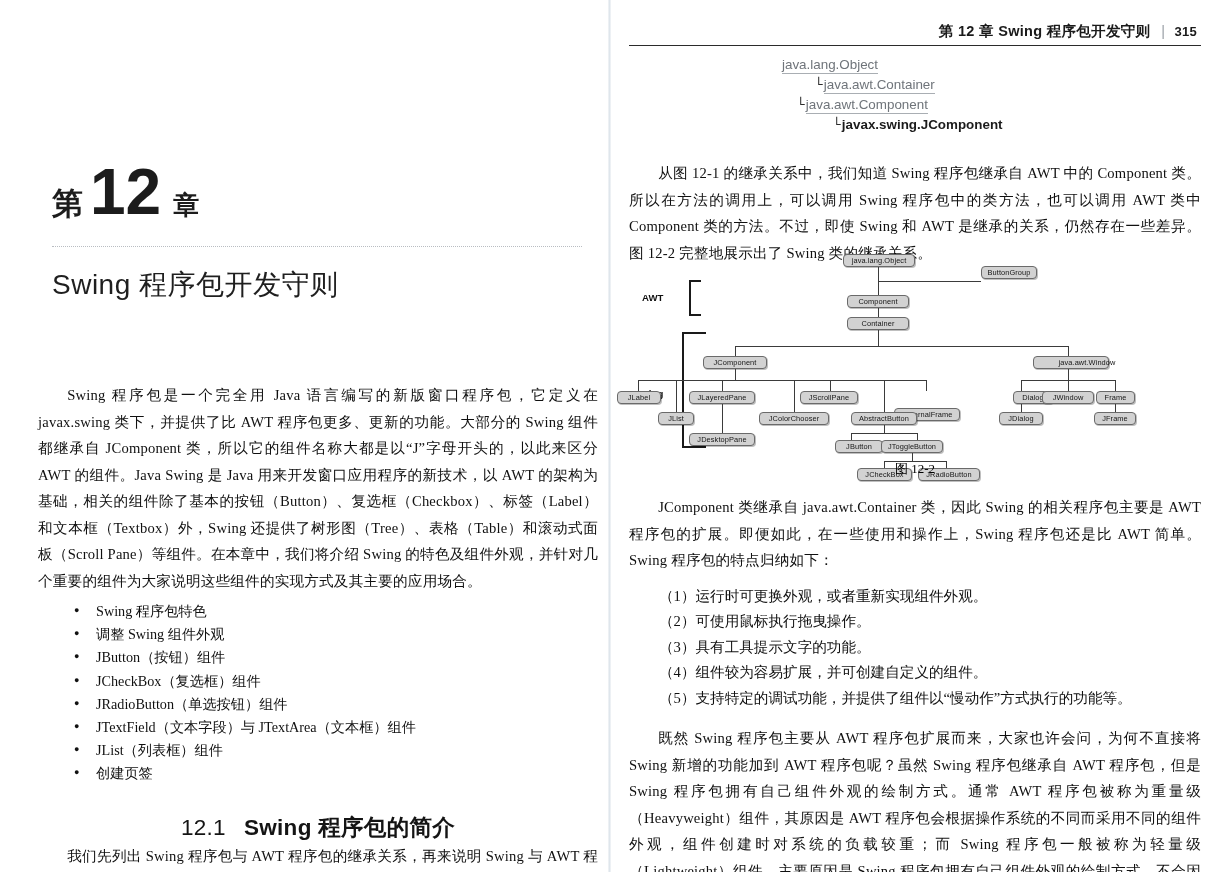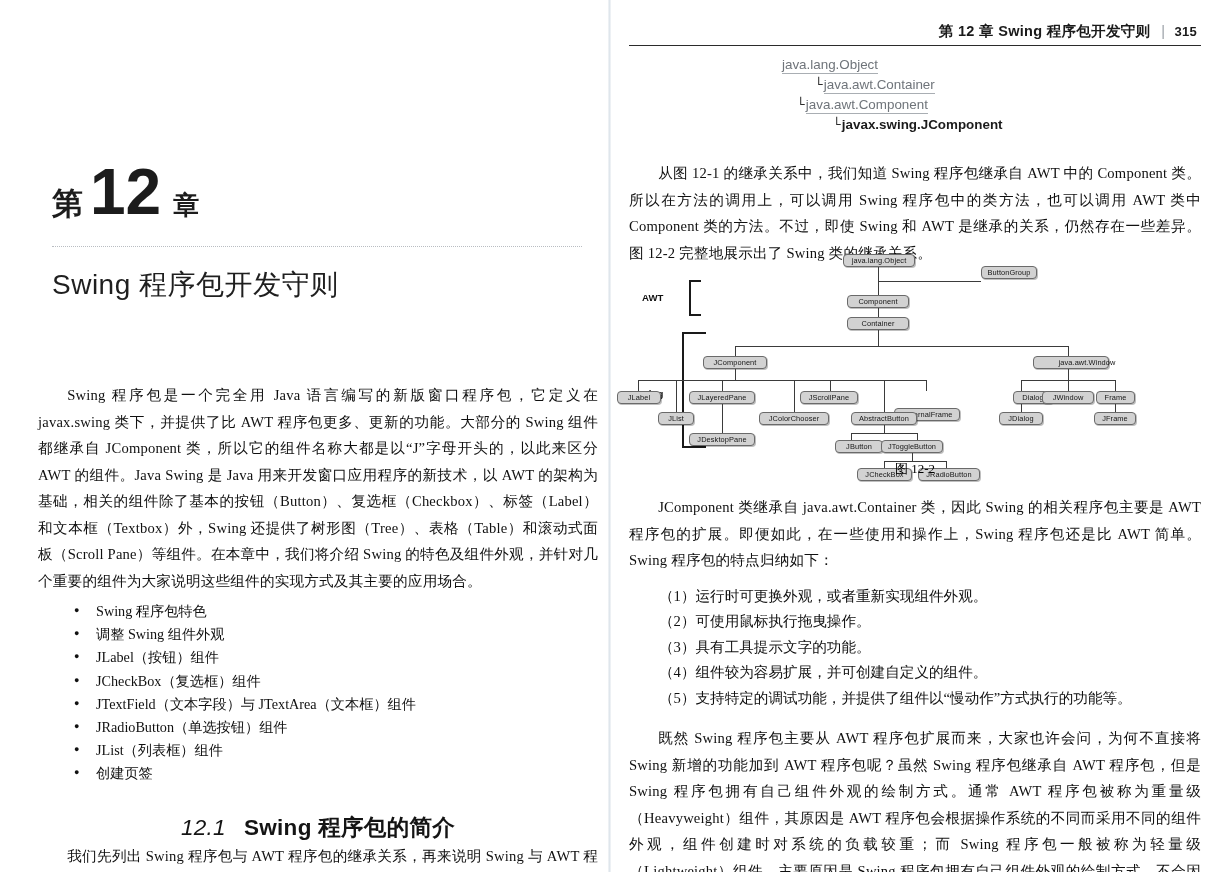--- a/index.html
+++ b/index.html
@@ -132,21 +132,21 @@
 
   .section-head {
     margin: 26px 0 0 0;
     text-align: center;
     font-family: "Liberation Sans", "DejaVu Sans", sans-serif;
     font-size: 22.5px;
     font-weight: bold;
     color: #141414;
     letter-spacing: 0.3px;
   }
-  .section-head .sec-num { font-weight: 400; margin-right: 18px; font-style: italic; }
+  .section-head .sec-num { font-weight: 400; margin-right: 18px; }
 
   .after-section { margin-top: 22px; }
 
   
   .page-right {
     position: absolute;
     left: 611px; top: 0;
     width: 608px;
     height: 872px;
     background: #fff;
@@ -321,24 +321,24 @@
     <div class="chapter-title">Swing 程序包开发守则</div>
 
     <div class="body-col">
 
       <p class="para">Swing 程序包是一个完全用 Java 语言编写的新版窗口程序包，它定义在 javax.swing 类下，并提供了比 AWT 程序包更多、更新的功能。大部分的 Swing 组件都继承自 JComponent 类，所以它的组件名称大都是以“J”字母开头的，以此来区分 AWT 的组件。Java Swing 是 Java 用来开发窗口应用程序的新技术，以 AWT 的架构为基础，相关的组件除了基本的按钮（Button）、复选框（Checkbox）、标签（Label）和文本框（Textbox）外，Swing 还提供了树形图（Tree）、表格（Table）和滚动式面板（Scroll Pane）等组件。在本章中，我们将介绍 Swing 的特色及组件外观，并针对几个重要的组件为大家说明这些组件的实现方式及其主要的应用场合。</p>
 
 
       <ul class="goals">
         <li>Swing 程序包特色</li>
         <li>调整 Swing 组件外观</li>
-        <li>JLabel（按钮）组件</li>
+        <li>JButton（按钮）组件</li>
         <li>JCheckBox（复选框）组件</li>
+        <li>JRadioButton（单选按钮）组件</li>
         <li>JTextField（文本字段）与 JTextArea（文本框）组件</li>
-        <li>JRadioButton（单选按钮）组件</li>
         <li>JList（列表框）组件</li>
         <li>创建页签</li>
       </ul>
 
       <div class="section-head">
         <span class="sec-num">12.1</span><span>Swing 程序包的简介</span>
       </div>
 
       <p class="para after-section">我们先列出 Swing 程序包与 AWT 程序包的继承关系，再来说明 Swing 与 AWT 程序包的相同点与差异性。Swing 程序包与 AWT 程序包的继承关系如图 12-1 所示。</p>
 

